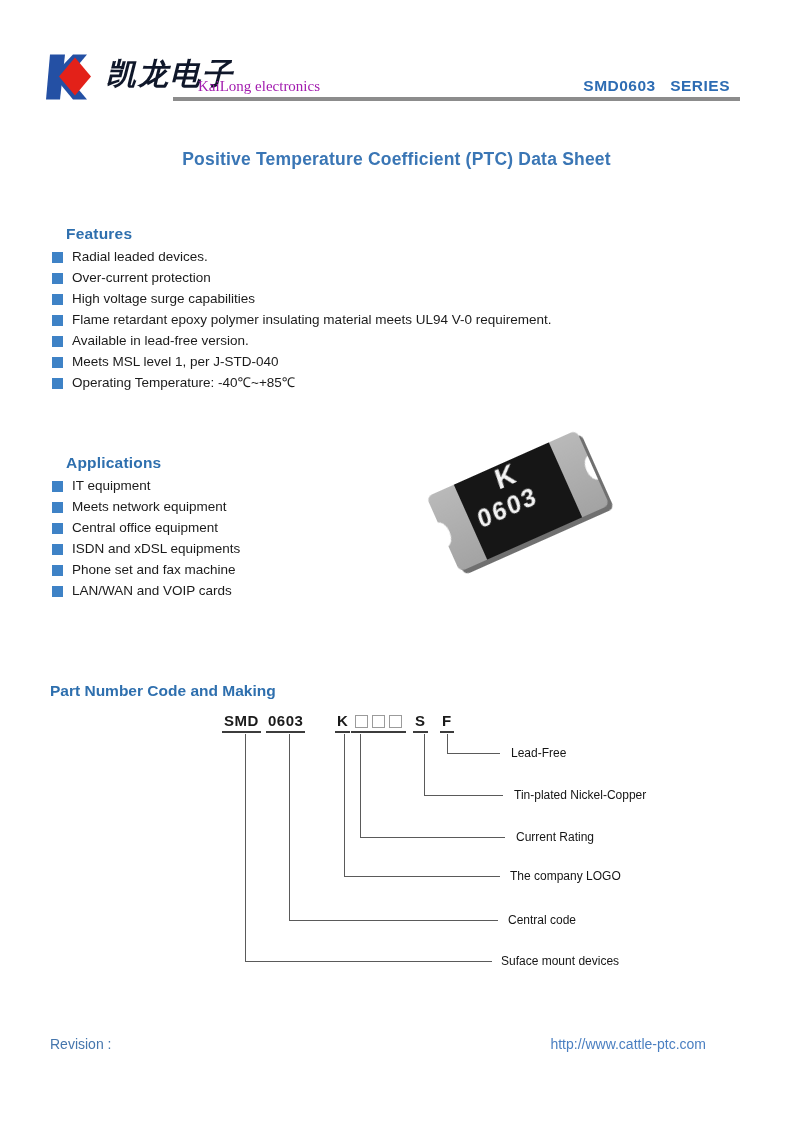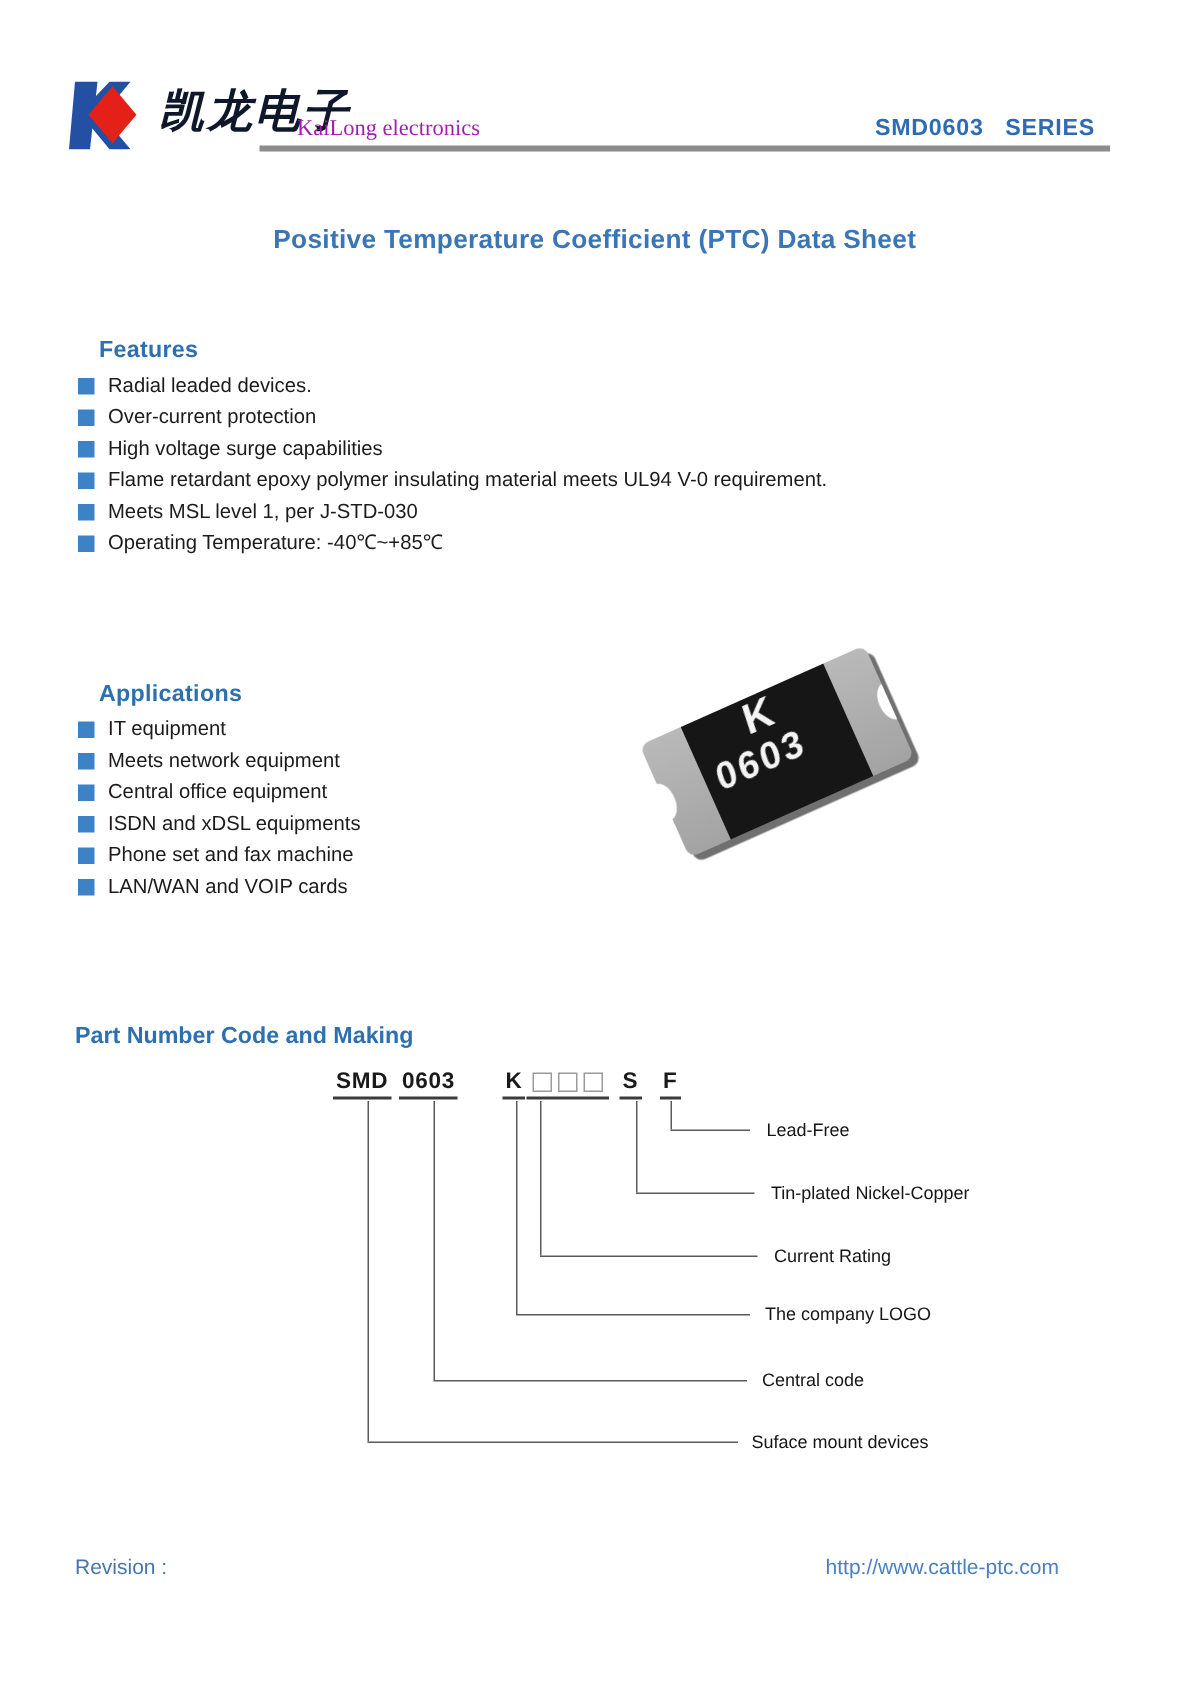--- a/index.html
+++ b/index.html
@@ -109,21 +109,25 @@
     <div class="li">
         <span class="bullet"></span>
         <span>High voltage surge capabilities</span>
       </div>
     <div class="li">
         <span class="bullet"></span>
         <span>Flame retardant epoxy polymer insulating material meets UL94 V-0 requirement.</span>
       </div>
     <div class="li">
         <span class="bullet"></span>
-        <span>Meets MSL level 1, per J-STD-030</span>
+        <span>Available in lead-free version.</span>
+      </div>
+    <div class="li">
+        <span class="bullet"></span>
+        <span>Meets MSL level 1, per J-STD-040</span>
       </div>
     <div class="li">
         <span class="bullet"></span>
         <span>Operating Temperature: -40℃~+85℃</span>
       </div>
   </div>
 
   <div id="applications" class="section">
     <div class="sec-heading">Applications</div>
     <div class="li">

